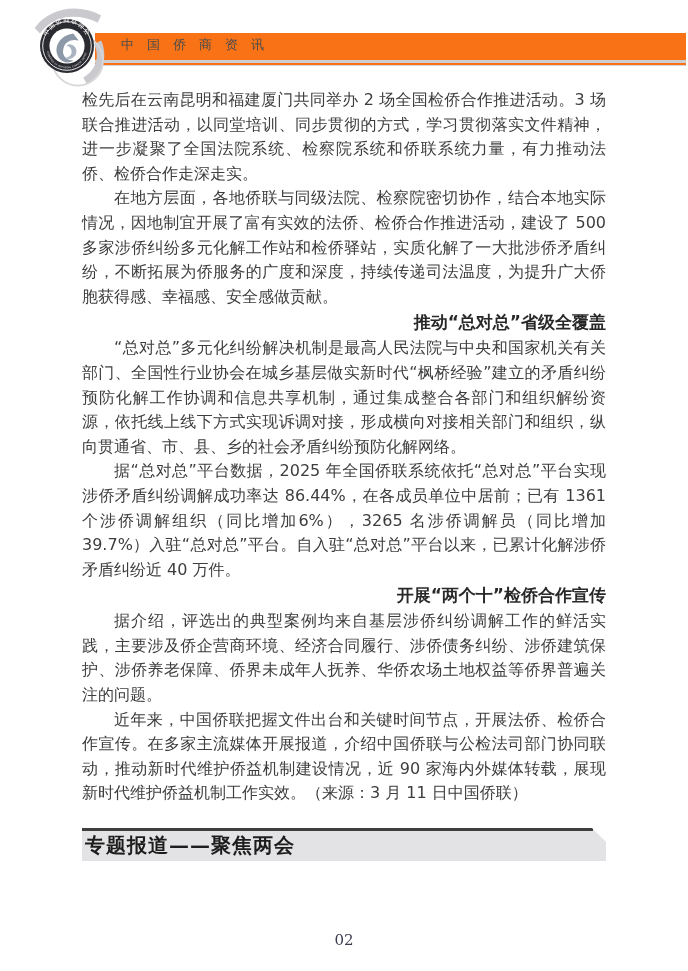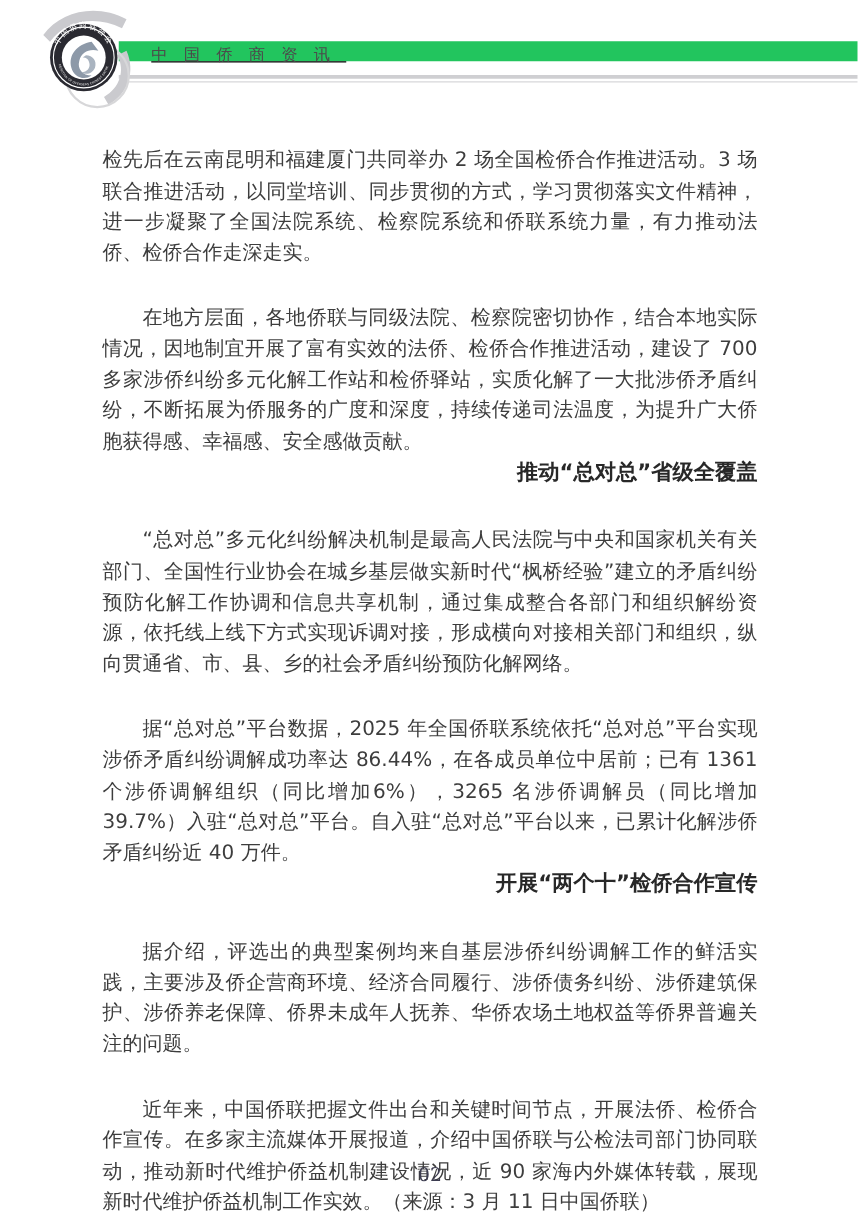--- a/index.html
+++ b/index.html
@@ -2,32 +2,32 @@
 <html><head>
 <meta charset="utf-8">
 <style>
   * { margin:0; padding:0; box-sizing:border-box; }
   html,body { width:688px; height:971px; background:#ffffff; overflow:hidden; }
   body { font-family:"DejaVu Sans","Liberation Sans",sans-serif; }
   .page { position:relative; width:688px; height:971px; background:#fff; }
 
   
   .hdr { position:relative; height:88px; }
-  .hdr-band { position:absolute; left:95px; right:2px; top:33px; height:16px;
-              background:#22c55e;text-decoration:underline; }
+  .hdr-band { position:absolute; left:95px; right:2px; top:33px; height:32px;
+              background:#f97316; }
   .brand { display:block; line-height:24px; padding-left:26px;
            font-size:13px; letter-spacing:13px; color:#4b4b4b; }
   .hdr-rule  { position:absolute; left:95px; right:2px; top:60px; height:3px; background:#cfcfd2; }
   .hdr-rule2 { position:absolute; left:95px; right:2px; top:65px; height:1px; background:#d8d8da; }
   .logo { position:absolute; left:22px; top:0px; width:90px; height:92px; }
 
   
   .content { padding:0 82px; }
   .content p { font-size:16px; line-height:24.6px; color:#3d3d3d;
-               text-align:justify; text-indent:2em;margin-top:28px; }
+               text-align:justify; text-indent:2em; }
   .content p.noindent { text-indent:0; }
   .content h2 { font-size:17px; line-height:27px; font-weight:bold; color:#282828;
                 text-align:right; }
 
   
   .band { position:relative; margin-top:22px; height:33px; background:#e3e3e5;
           clip-path:polygon(0 0, calc(100% - 14px) 0, 100% 14px, 100% 100%, 0 100%); }
   .band-line { position:absolute; left:0; top:0; width:calc(100% - 13px); height:3px;
                background:#3f3f3f; }
   .band-text { position:absolute; left:3px; top:4px;
@@ -74,21 +74,21 @@
         </text>
         <text font-size="2.6" fill="#e8e8e8" letter-spacing="0.2">
           <textPath href="#arcB" startOffset="50%" text-anchor="middle">CHINA FEDERATION OF OVERSEAS CHINESE ENTREPRENEURS</textPath>
         </text>
       </svg>
     </div>
   </header>
 
   <main class="content">
     <p class="noindent">检先后在云南昆明和福建厦门共同举办 2 场全国检侨合作推进活动。3 场联合推进活动，以同堂培训、同步贯彻的方式，学习贯彻落实文件精神，进一步凝聚了全国法院系统、检察院系统和侨联系统力量，有力推动法侨、检侨合作走深走实。</p>
-    <p>在地方层面，各地侨联与同级法院、检察院密切协作，结合本地实际情况，因地制宜开展了富有实效的法侨、检侨合作推进活动，建设了 700 多家涉侨纠纷多元化解工作站和检侨驿站，实质化解了一大批涉侨矛盾纠纷，不断拓展为侨服务的广度和深度，持续传递司法温度，为提升广大侨胞获得感、幸福感、安全感做贡献。</p>
+    <p>在地方层面，各地侨联与同级法院、检察院密切协作，结合本地实际情况，因地制宜开展了富有实效的法侨、检侨合作推进活动，建设了 500 多家涉侨纠纷多元化解工作站和检侨驿站，实质化解了一大批涉侨矛盾纠纷，不断拓展为侨服务的广度和深度，持续传递司法温度，为提升广大侨胞获得感、幸福感、安全感做贡献。</p>
     <h2>推动“总对总”省级全覆盖</h2>
     <p>“总对总”多元化纠纷解决机制是最高人民法院与中央和国家机关有关部门、全国性行业协会在城乡基层做实新时代“枫桥经验”建立的矛盾纠纷预防化解工作协调和信息共享机制，通过集成整合各部门和组织解纷资源，依托线上线下方式实现诉调对接，形成横向对接相关部门和组织，纵向贯通省、市、县、乡的社会矛盾纠纷预防化解网络。</p>
     <p>据“总对总”平台数据，2025 年全国侨联系统依托“总对总”平台实现涉侨矛盾纠纷调解成功率达 86.44%，在各成员单位中居前；已有 1361 个涉侨调解组织（同比增加6%），3265 名涉侨调解员（同比增加 39.7%）入驻“总对总”平台。自入驻“总对总”平台以来，已累计化解涉侨矛盾纠纷近 40 万件。</p>
     <h2>开展“两个十”检侨合作宣传</h2>
     <p>据介绍，评选出的典型案例均来自基层涉侨纠纷调解工作的鲜活实践，主要涉及侨企营商环境、经济合同履行、涉侨债务纠纷、涉侨建筑保护、涉侨养老保障、侨界未成年人抚养、华侨农场土地权益等侨界普遍关注的问题。</p>
     <p>近年来，中国侨联把握文件出台和关键时间节点，开展法侨、检侨合作宣传。在多家主流媒体开展报道，介绍中国侨联与公检法司部门协同联动，推动新时代维护侨益机制建设情况，近 90 家海内外媒体转载，展现新时代维护侨益机制工作实效。（来源：3 月 11 日中国侨联）</p>
 
     <div class="band">
       <div class="band-line"></div>
       <span class="band-text">专题报道——聚焦两会</span>

